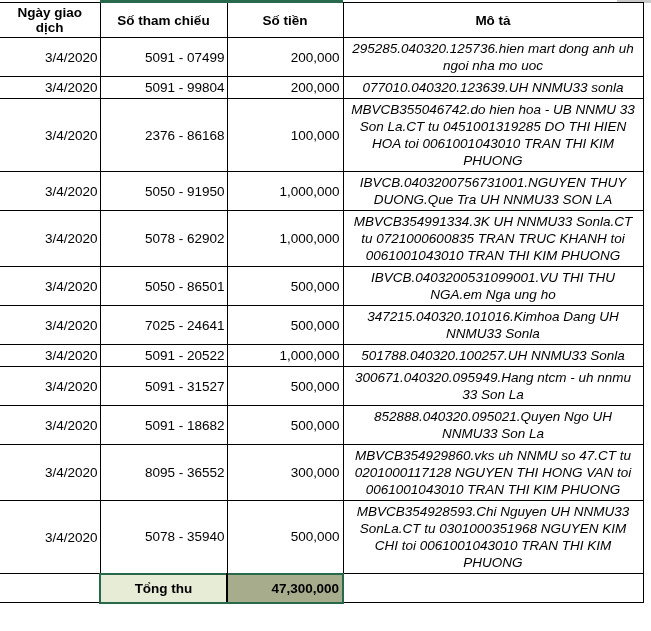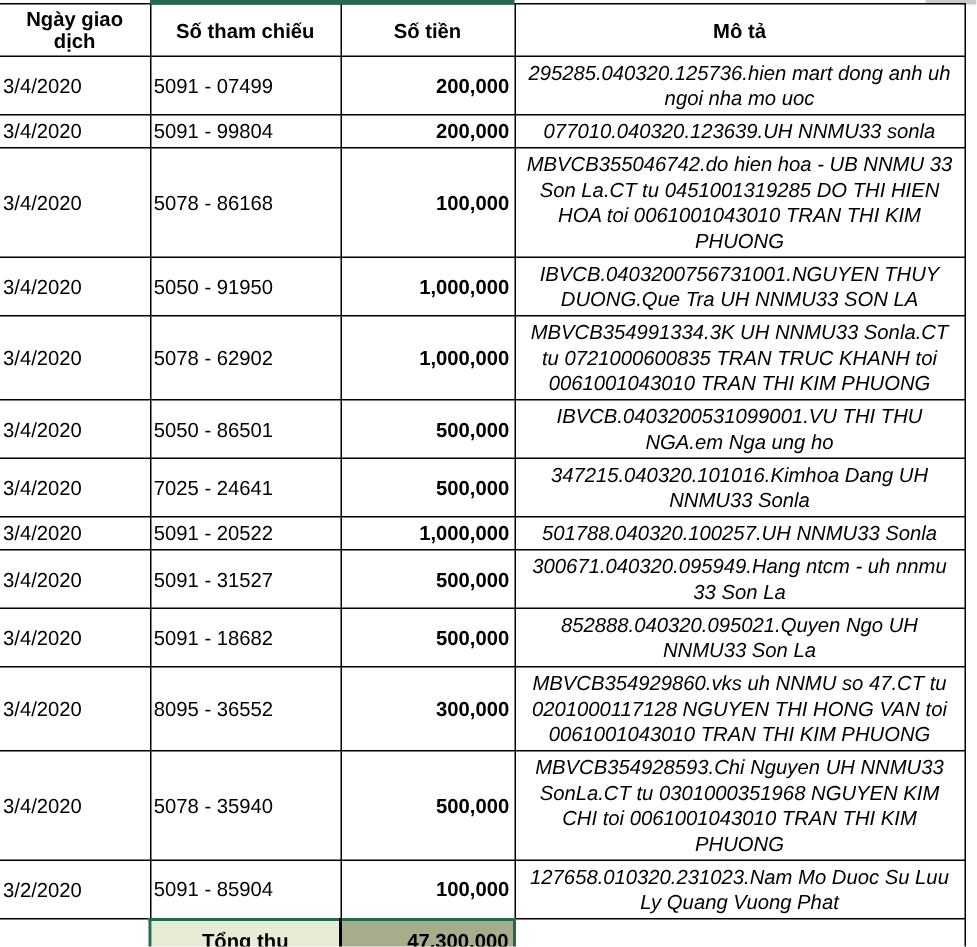--- a/index.html
+++ b/index.html
@@ -24,22 +24,22 @@
   }
   .sheet tr > *:first-child{border-left:none;}
   .sheet th{
     font-weight:bold;text-align:center;vertical-align:middle;
     line-height:15px;padding:2px 3px;background:#fff;
   }
   .sheet th.col-date{padding:2px 12px;margin-top:11px;}
   .sheet td{
     line-height:17px;padding:2px 2px;vertical-align:middle;background:#fff;
   }
-  td.cell-date,td.cell-ref{text-align:left;}
-  td.cell-amount{text-align:right;padding-right:3px;font-weight:bold;}
+  td.cell-date,td.cell-ref{text-align:right;}
+  td.cell-amount{text-align:right;padding-right:3px;}
   td.cell-desc{text-align:center;padding:2px 3px;word-wrap:break-word;font-style:italic;}
   tfoot td{height:23px;}
   tfoot td.footer-label{
     background:var(--footer-label-bg);font-weight:bold;text-align:center;
     border:2px solid var(--sel-green);border-right:2px solid var(--grid);
   }
   tfoot td.footer-total{
     background:var(--footer-total-bg);font-weight:bold;text-align:right;
     border:2px solid var(--sel-green);padding-right:3px;position:relative;
   }
@@ -82,21 +82,21 @@
 
   <tr>
     <td class="cell-date">3/4/2020</td>
     <td class="cell-ref">5091 - 99804</td>
     <td class="cell-amount">200,000</td>
     <td class="cell-desc">077010.040320.123639.UH NNMU33 sonla</td>
   </tr>
 
   <tr>
     <td class="cell-date">3/4/2020</td>
-    <td class="cell-ref">5078 - 86168</td>
+    <td class="cell-ref">2376 - 86168</td>
     <td class="cell-amount">100,000</td>
     <td class="cell-desc">MBVCB355046742.do hien hoa - UB NNMU 33 Son La.CT tu 0451001319285 DO THI HIEN HOA toi 0061001043010 TRAN THI KIM PHUONG</td>
   </tr>
 
   <tr>
     <td class="cell-date">3/4/2020</td>
     <td class="cell-ref">5050 - 91950</td>
     <td class="cell-amount">1,000,000</td>
     <td class="cell-desc">IBVCB.0403200756731001.NGUYEN THUY DUONG.Que Tra UH NNMU33 SON LA</td>
   </tr>
@@ -150,26 +150,20 @@
     <td class="cell-desc">MBVCB354929860.vks uh NNMU so 47.CT tu 0201000117128 NGUYEN THI HONG VAN toi 0061001043010 TRAN THI KIM PHUONG</td>
   </tr>
 
   <tr>
     <td class="cell-date">3/4/2020</td>
     <td class="cell-ref">5078 - 35940</td>
     <td class="cell-amount">500,000</td>
     <td class="cell-desc">MBVCB354928593.Chi Nguyen UH NNMU33 SonLa.CT tu 0301000351968 NGUYEN KIM CHI toi 0061001043010 TRAN THI KIM PHUONG</td>
   </tr>
 
-  <tr>
-    <td class="cell-date">3/2/2020</td>
-    <td class="cell-ref">5091 - 85904</td>
-    <td class="cell-amount">100,000</td>
-    <td class="cell-desc">127658.010320.231023.Nam Mo Duoc Su Luu Ly Quang Vuong Phat</td>
-  </tr>
 </tbody>
   <tfoot>
     <tr>
       <td></td>
       <td class="footer-label">Tổng thu</td>
       <td class="footer-total">
         <span>47,300,000</span>
         
       </td>
       <td></td>

